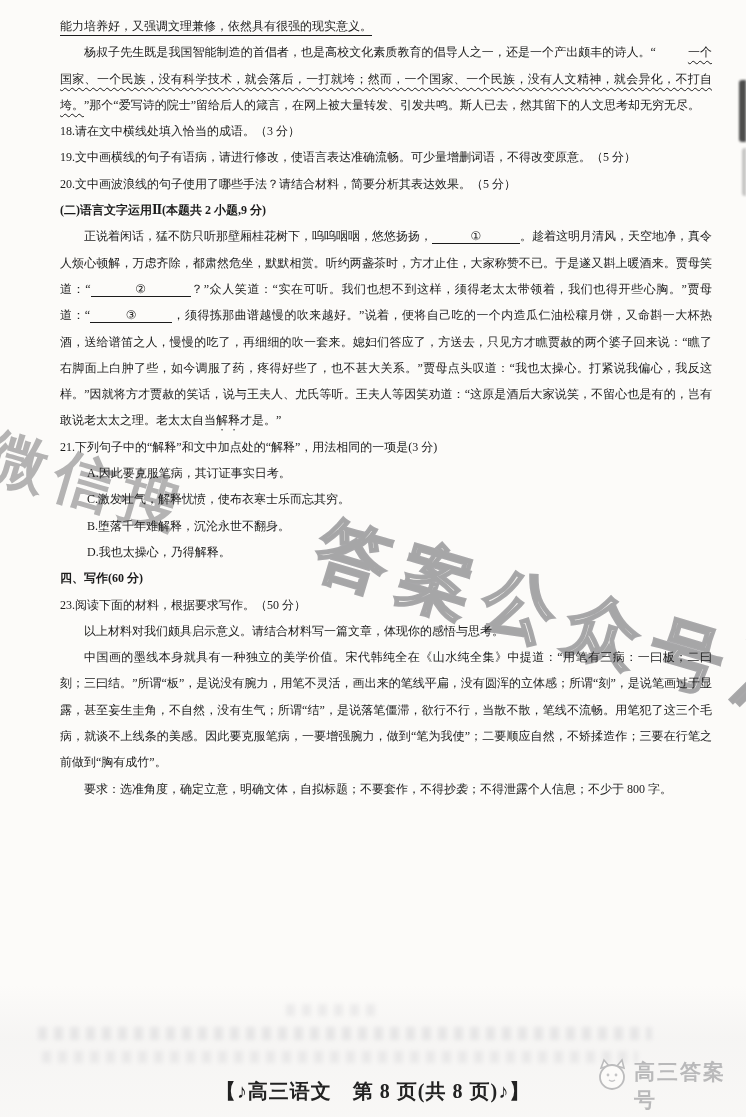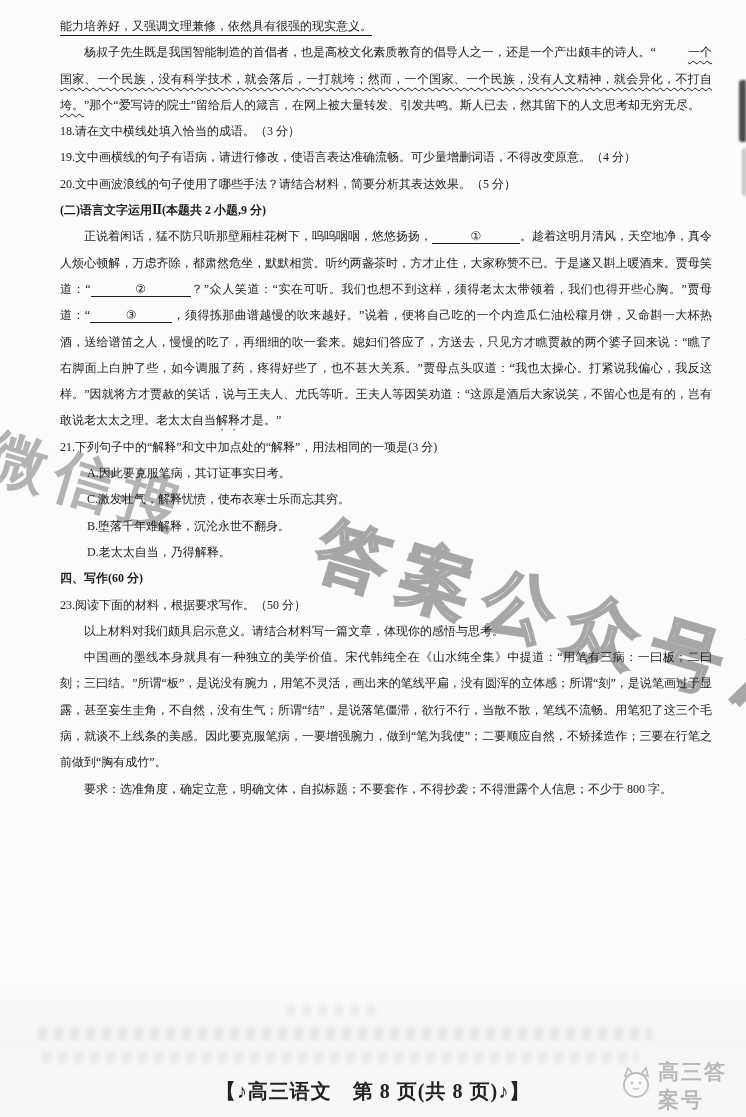--- a/index.html
+++ b/index.html
@@ -55,22 +55,22 @@
     color:rgba(120,120,122,.55);
   }
   .wm-gap{display:inline-block;width:135px;}
   .wm-outline{
     font-size:72px;letter-spacing:15px;
     color:rgba(160,160,162,.14);
     -webkit-text-stroke:2.5px rgba(148,148,150,.8);
   }
   
   .wm-corner{
-    position:absolute;left:616px;top:1058px;z-index:3;
-    display:flex;align-items:center;gap:4px;
+    position:absolute;left:592px;top:1058px;z-index:3;
+    display:flex;gap:4px;
     color:#b9b9ba;font-weight:bold;font-size:21px;letter-spacing:2px;
     pointer-events:none;
   }
   
   .footer{
     position:absolute;left:0;top:1078px;width:100%;z-index:3;
     text-align:center;
     font-size:20px;font-weight:bold;color:#222;
     letter-spacing:1px;
   }
@@ -113,32 +113,32 @@
     <span class="wm-solid">微信搜</span><span class="wm-gap"></span><span class="wm-outline">答案公众号》</span>
   </div>
 
   <div class="content">
 
     <p><span class="uline">能力培养好，又强调文理兼修，依然具有很强的现实意义。</span></p>
 
     <p class="indent"><span>杨叔子先生既是我国智能制造的首倡者，也是高校文化素质教育的倡导人之一，还是一个产出颇丰的诗人。“</span><span class="wavy">一个国家、一个民族，没有科学技术，就会落后，一打就垮；然而，一个国家、一个民族，没有人文精神，就会异化，不打自垮。</span><span>”那个“爱写诗的院士”留给后人的箴言，在网上被大量转发、引发共鸣。斯人已去，然其留下的人文思考却无穷无尽。</span></p>
 
     <p class="q">18.请在文中横线处填入恰当的成语。（3 分）</p>
-    <p class="q">19.文中画横线的句子有语病，请进行修改，使语言表达准确流畅。可少量增删词语，不得改变原意。（4 分）</p>
+    <p class="q">19.文中画横线的句子有语病，请进行修改，使语言表达准确流畅。可少量增删词语，不得改变原意。（5 分）</p>
     <p class="q">20.文中画波浪线的句子使用了哪些手法？请结合材料，简要分析其表达效果。（5 分）</p>
 
     <p class="sec">(二)语言文字运用Ⅱ(本题共 2 小题,9 分)</p>
 
     <p class="indent"><span>正说着闲话，猛不防只听那壁厢桂花树下，呜呜咽咽，悠悠扬扬，</span><span class="blank w90"><span>①</span></span><span>。趁着这明月清风，天空地净，真令人烦心顿解，万虑齐除，都肃然危坐，默默相赏。听约两盏茶时，方才止住，大家称赞不已。于是遂又斟上暖酒来。贾母笑道：“</span><span class="blank w100"><span>②</span></span><span>？”众人笑道：“实在可听。我们也想不到这样，须得老太太带领着，我们也得开些心胸。”贾母道：“</span><span class="blank w85"><span>③</span></span><span>，须得拣那曲谱越慢的吹来越好。”说着，便将自己吃的一个内造瓜仁油松穰月饼，又命斟一大杯热酒，送给谱笛之人，慢慢的吃了，再细细的吹一套来。媳妇们答应了，方送去，只见方才瞧贾赦的两个婆子回来说：“瞧了右脚面上白肿了些，如今调服了药，疼得好些了，也不甚大关系。”贾母点头叹道：“我也太操心。打紧说我偏心，我反这样。”因就将方才贾赦的笑话，说与王夫人、尤氏等听。王夫人等因笑劝道：“这原是酒后大家说笑，不留心也是有的，岂有敢说老太太之理。老太太自当</span><span class="dotted">解释</span><span>才是。”</span></p>
 
     <p class="q">21.下列句子中的“解释”和文中加点处的“解释”，用法相同的一项是(3 分)</p>
     <p class="opt">A.因此要克服笔病，其订证事实日考。</p>
     <p class="opt">C.激发壮气，解释忧愤，使布衣寒士乐而忘其穷。</p>
     <p class="opt">B.堕落千年难解释，沉沦永世不翻身。</p>
-    <p class="opt">D.老太太自当，乃得解释。</p>
+    <p class="opt">D.我也太操心，乃得解释。</p>
 
 
     <p class="sec">四、写作(60 分)</p>
     <p class="q">23.阅读下面的材料，根据要求写作。（50 分）</p>
 
     <p class="indent">以上材料对我们颇具启示意义。请结合材料写一篇文章，体现你的感悟与思考。</p>
     <p class="indent">中国画的墨线本身就具有一种独立的美学价值。宋代韩纯全在《山水纯全集》中提道：“用笔有三病：一曰板；二曰刻；三曰结。”所谓“板”，是说没有腕力，用笔不灵活，画出来的笔线平扁，没有圆浑的立体感；所谓“刻”，是说笔画过于显露，甚至妄生圭角，不自然，没有生气；所谓“结”，是说落笔僵滞，欲行不行，当散不散，笔线不流畅。用笔犯了这三个毛病，就谈不上线条的美感。因此要克服笔病，一要增强腕力，做到“笔为我使”；二要顺应自然，不矫揉造作；三要在行笔之前做到“胸有成竹”。</p>
     <p class="indent">要求：选准角度，确定立意，明确文体，自拟标题；不要套作，不得抄袭；不得泄露个人信息；不少于 800 字。</p>
 
   </div>

